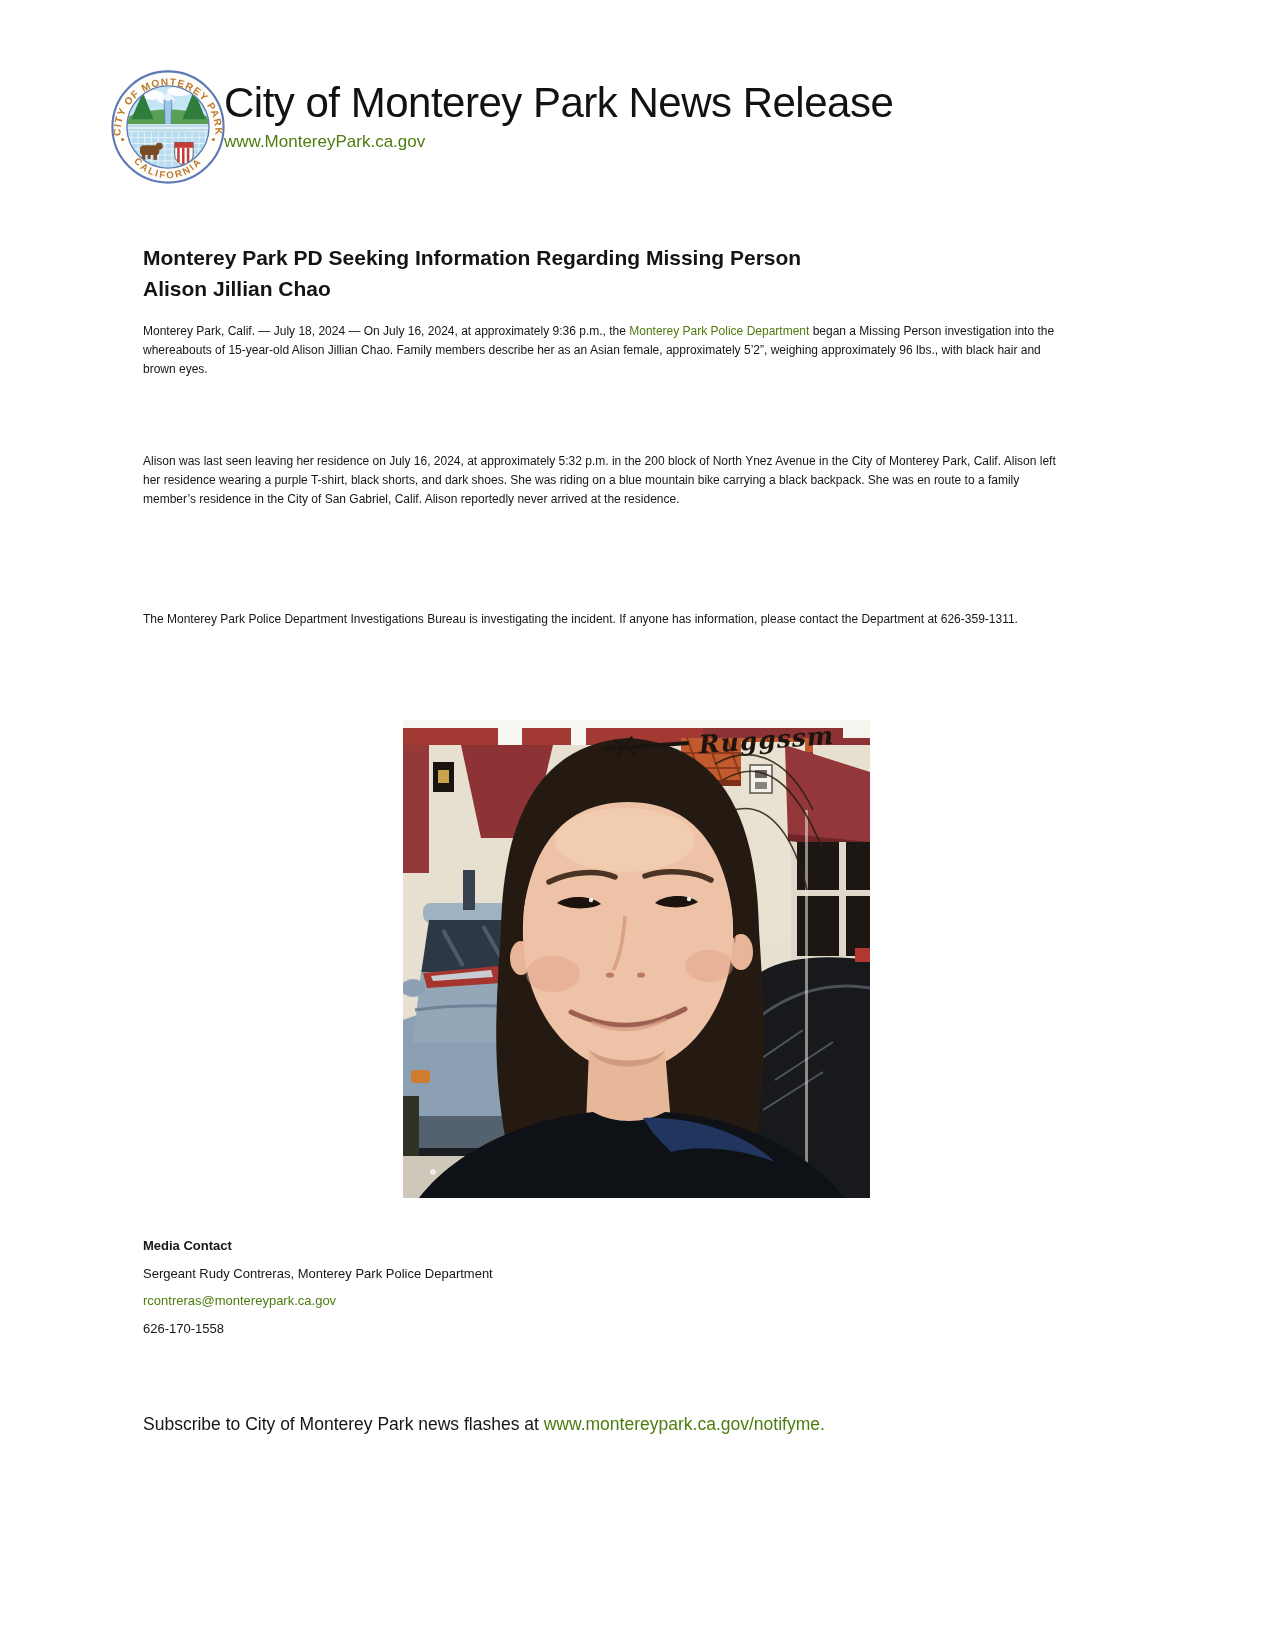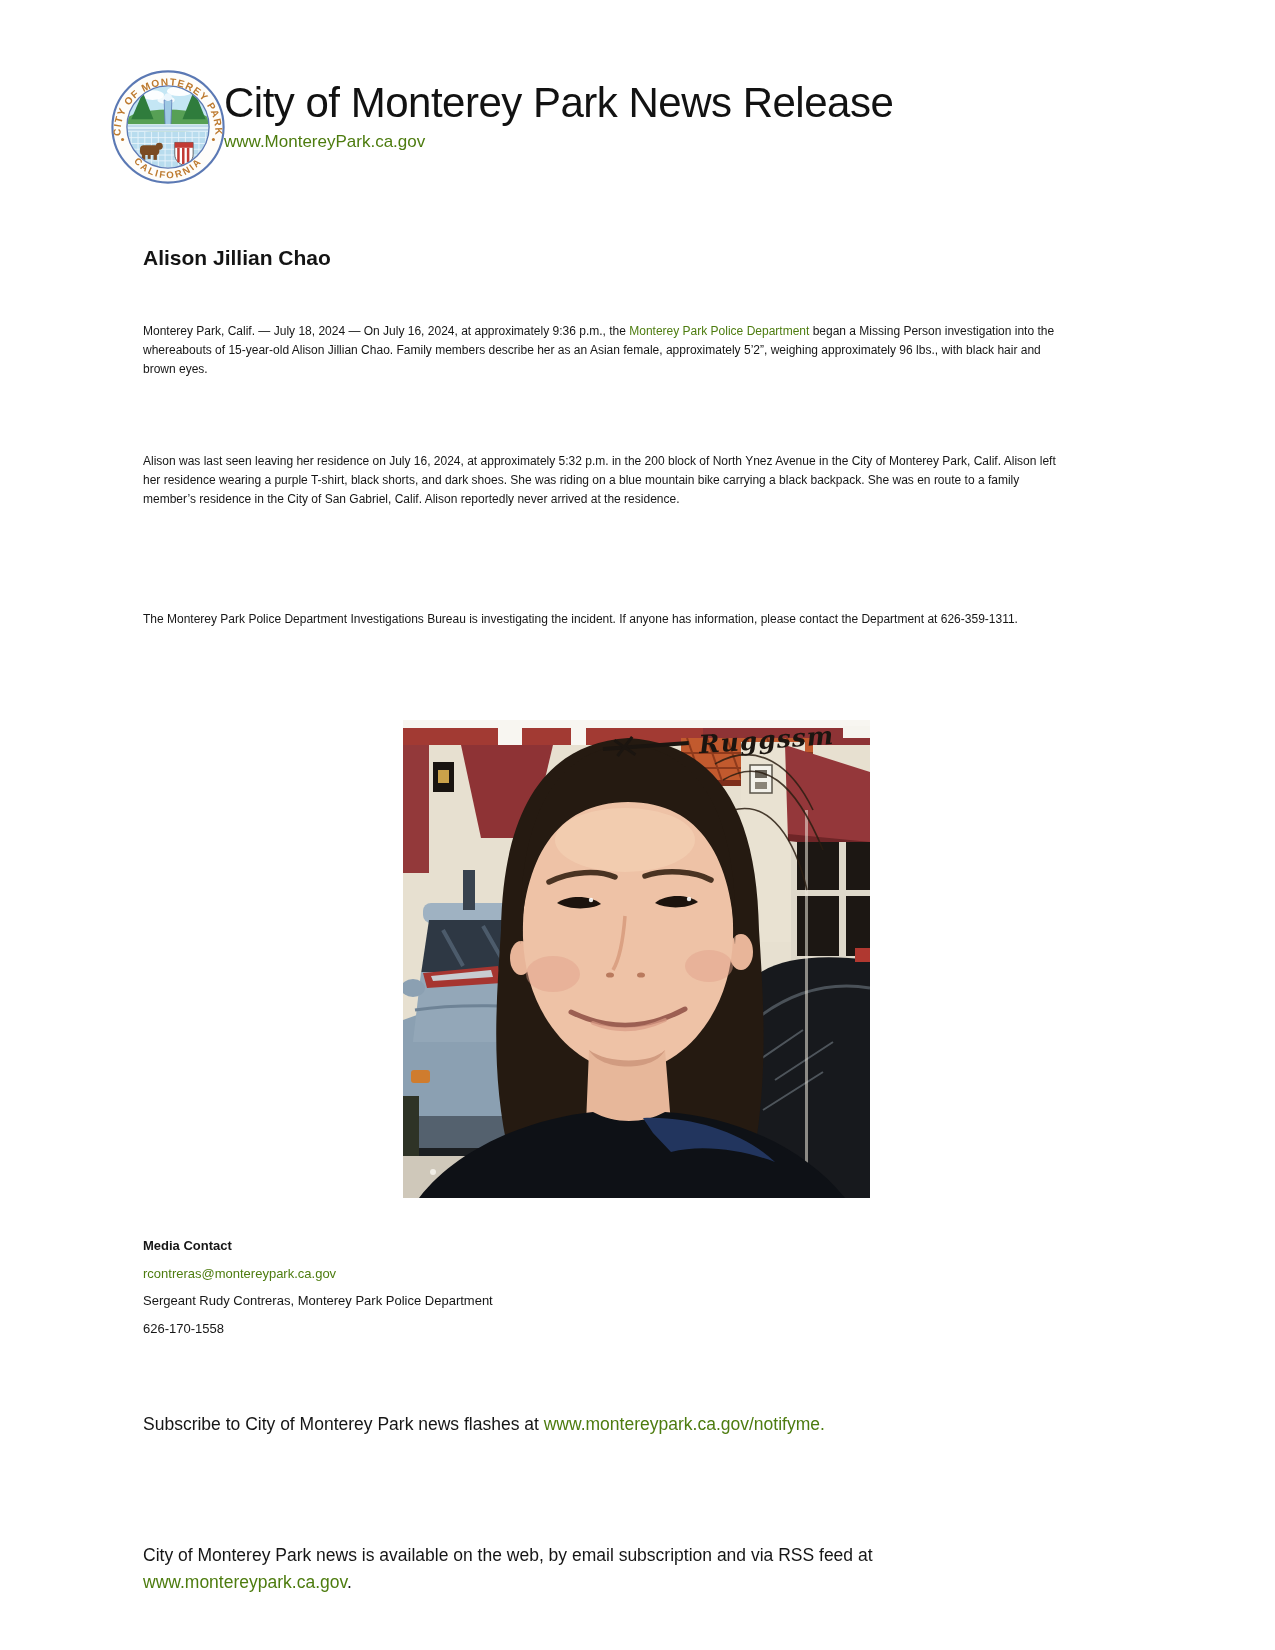--- a/index.html
+++ b/index.html
@@ -110,20 +110,21 @@
       <circle cx="107" cy="73" r="1.6" fill="#bd7a2f"></circle>
     </svg>
   </div>
 
   <div class="masthead-text">
     <div class="masthead-title">City of Monterey Park News Release</div>
     <a class="masthead-link">www.MontereyPark.ca.gov</a>
   </div>
 
   <div class="content headline" style="position:absolute; top:242px;">
+    <div>Monterey Park PD Seeking Information Regarding Missing Person</div>
     <div>Alison Jillian Chao</div>
   </div>
 
   <div class="content para p1" style="position:absolute; top:322px;">
     <span>Monterey Park, Calif. — July 18, 2024 — On July 16, 2024, at approximately 9:36 p.m., the </span><a>Monterey Park Police Department</a><span> began a Missing Person investigation into the whereabouts of 15-year-old Alison Jillian Chao. Family members describe her as an Asian female, approximately 5’2”, weighing approximately 96 lbs., with black hair and brown eyes.</span>
   </div>
 
   <div class="content para p2" style="position:absolute; top:452px;">Alison was last seen leaving her residence on July 16, 2024, at approximately 5:32 p.m. in the 200 block of North Ynez Avenue in the City of Monterey Park, Calif.  Alison left her residence wearing a purple T-shirt, black shorts, and dark shoes.  She was riding on a blue mountain bike carrying a black backpack.  She was en route to a family member’s residence in the City of San Gabriel, Calif.  Alison reportedly never arrived at the residence.</div>
 
   <div class="content para p3" style="position:absolute; top:610px;">The Monterey Park Police Department Investigations Bureau is investigating the incident. If anyone has information, please contact the Department at 626-359-1311.</div>
@@ -247,26 +248,23 @@
       <g transform="rotate(-4 300 26)">
         <rect x="200" y="20" width="86" height="4" fill="#1b1510"></rect>
         <path d="M 212,14 L 232,30 M 230,12 L 214,30" stroke="#1b1510" stroke-width="3"></path>
         <text x="296" y="33" font-size="25" font-style="italic" font-weight="bold" fill="#1b1510" letter-spacing="1" font-family="DejaVu Serif, serif">Ruggssm</text>
       </g>
     </svg>
   </div>
 
   <div class="content media-contact" style="position:absolute; top:1232px;">
     <div class="mc-head">Media Contact</div>
+    <div>Sergeant Rudy Contreras, Monterey Park Police Department</div>
     <div><a>rcontreras@montereypark.ca.gov</a></div>
-    <div>Sergeant Rudy Contreras, Monterey Park Police Department</div>
     <div>626-170-1558</div>
   </div>
 
   <div class="content subscribe" style="position:absolute; top:1370px;margin-top:41px;">
     <span>Subscribe to City of Monterey Park news flashes at </span><a>www.montereypark.ca.gov/notifyme.</a>
   </div>
 
-  <div class="content footer" style="position:absolute; top:1542px;">
-    <span>City of Monterey Park news is available on the web, by email subscription and via RSS feed at </span><a>www.montereypark.ca.gov</a><span>.</span>
-  </div>
 
 </div>
 
 </body></html>

